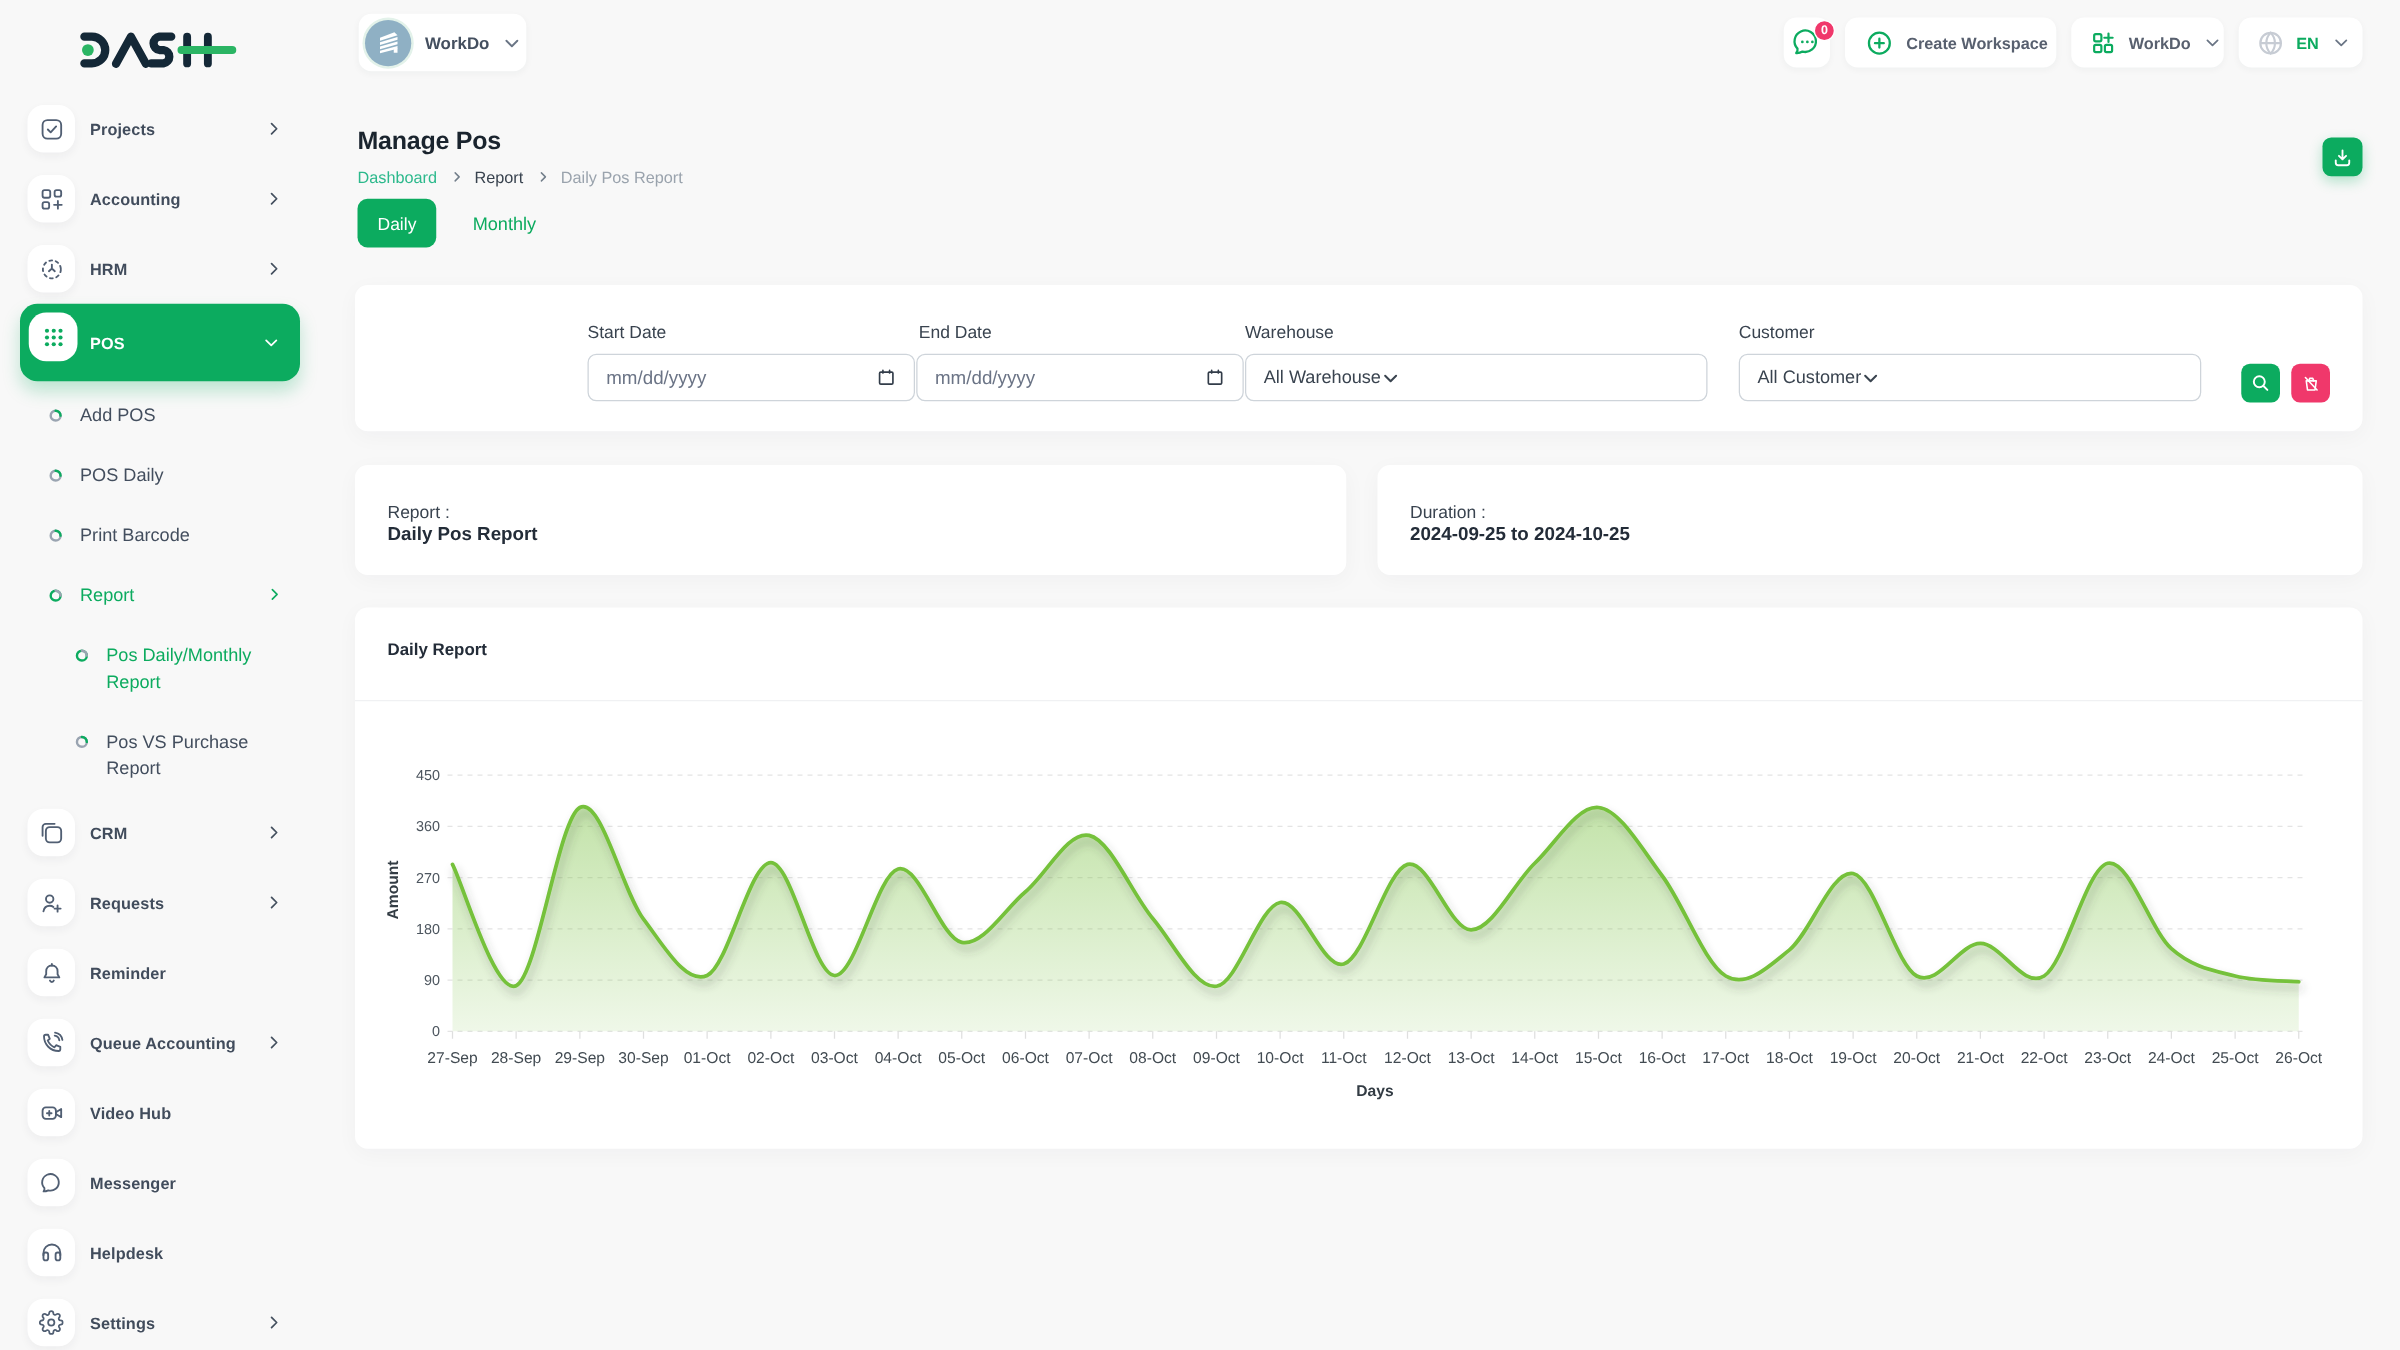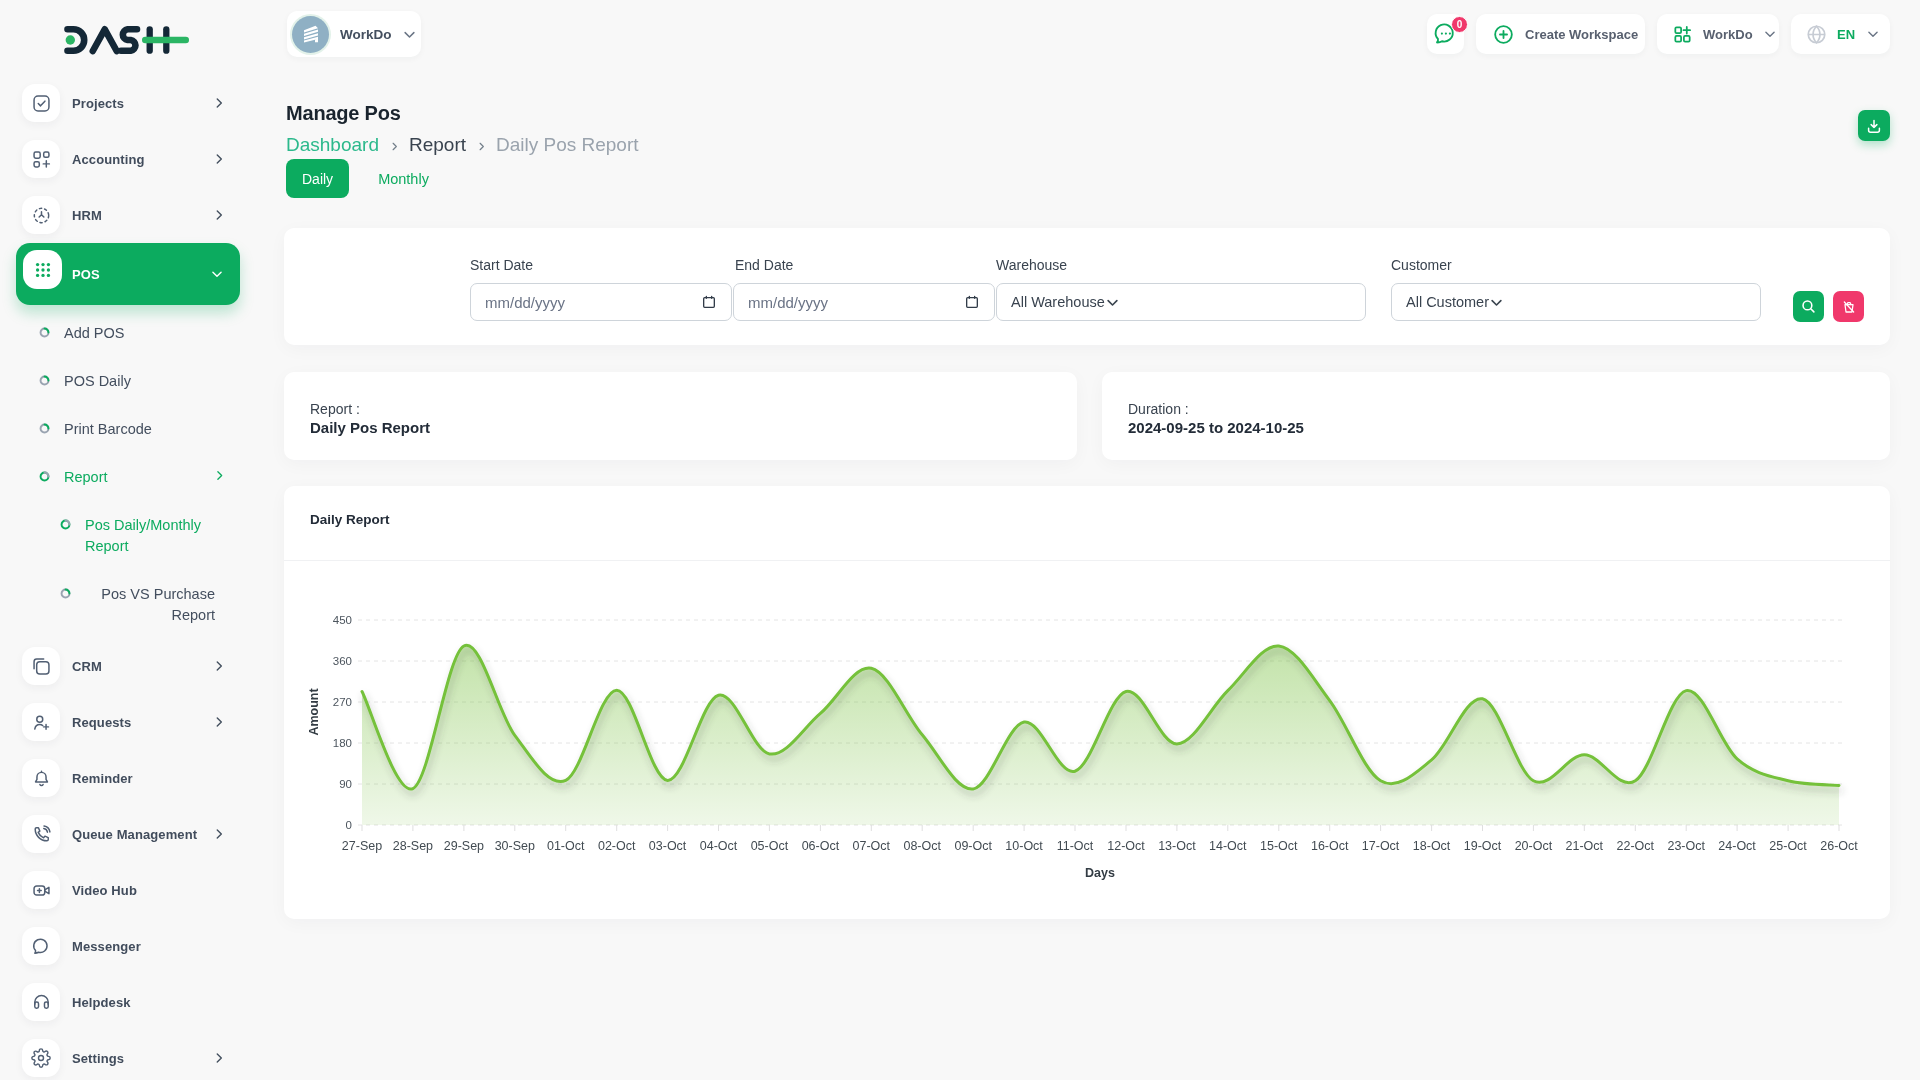--- a/index.html
+++ b/index.html
@@ -27,21 +27,21 @@
 .wsbtn { position:absolute; left:31px; top:11px; width:134px; height:46px; background:#fff; border-radius:10px; box-shadow:0 2px 6px rgba(30,40,60,0.04); display:flex; align-items:center; }
 .avatar { width:37px; height:37px; border-radius:50%; background:#8fb0c4; margin-left:5px; display:flex; align-items:center; justify-content:center; box-shadow:0 0 0 2px #e3f2ea; }
 .wsbtn .t { font-size:13.5px; font-weight:700; color:#444f5f; margin-left:11px; }
 .wsbtn .c { margin-left:10px; color:#667085; }
 .tb-right { position:absolute; right:30px; top:14px; height:40px; display:flex; gap:12px; }
 .tbtn { background:#fff; height:40px; border-radius:10px; box-shadow:0 2px 6px rgba(30,40,60,0.04); display:flex; align-items:center; font-size:13px; font-weight:700; color:#58606f; white-space:nowrap; }
 .chatbtn { width:37px; justify-content:center; position:relative; }
 .badge { position:absolute; top:2px; right:-4px; width:17px; height:17px; background:#f0386b; border-radius:50%; color:#fff; font-size:10px; font-weight:700; display:flex; align-items:center; justify-content:center; border:1px solid #fff; }
 .content { position:absolute; left:0; top:70px; width:1664px; }
 h1 { position:absolute; left:30px; top:33px; font-size:20px; line-height:21px; font-weight:700; color:#1a242e; letter-spacing:-0.2px; }
-.crumbs { position:absolute; left:30px; top:64px; font-size:19px; color:#39434f; }
+.crumbs { position:absolute; left:30px; top:64px; font-size:13px; color:#39434f; }
 .crumbs .muted { color:#9aa3ad; }
 .tabs { position:absolute; left:30px; top:89px; }
 .tab-daily { display:inline-block; background:#0cab5f; color:#fff; font-size:14px; font-weight:400; border-radius:8px; padding:11.5px 16px; }
 .tab-monthly { display:inline-block; color:#0cab5f; font-size:14.5px; margin-left:29px; }
 .card { position:absolute; background:#fff; border-radius:10px; box-shadow:0 4px 18px rgba(30,40,60,0.035); }
 .fcard { left:28px; top:158px; width:1606px; height:117px; }
 .flabel { position:absolute; top:29px; font-size:14px; color:#39434f; }
 .finput { position:absolute; top:55px; height:38px; border:1px solid #ced4da; border-radius:7px; background:#fff; font-size:15px; color:#6b7486; display:flex; align-items:center; padding:0 14px; }
 .fdate { width:262px; justify-content:space-between; color:#6b7486; }
 .fsel { width:370px; justify-content:flex-start; color:#39434f; font-size:14.5px; padding-right:9px; }
@@ -161,21 +161,21 @@
           <path d="M9 5l7 7-7 7"></path>
         </svg>
     </div>
     <div class="sub sub2" style="height:69px;">
       <svg class="bullet" style="top:22px" width="11" height="11" viewBox="0 0 12 12" fill="none">
           <circle cx="6" cy="6" r="4.3" stroke="#0cab5f" stroke-width="2.1"></circle>
           <path d="M6 1.7A4.3 4.3 0 0 1 10.3 6" stroke="#9aa4b1" stroke-width="2.1" stroke-linecap="round"></path>
         </svg>
       <div class="slbl green" style="top:18px">Pos Daily/Monthly Report</div>
     </div>
-    <div class="sub sub2" style="height:72px;text-align:right;">
+    <div class="sub sub2" style="height:72px;">
       <svg class="bullet" style="top:22px" width="11" height="11" viewBox="0 0 12 12" fill="none">
           <circle cx="6" cy="6" r="4.3" stroke="#9aa4b1" stroke-width="2.1"></circle>
           <path d="M6 1.7A4.3 4.3 0 0 1 10.3 6" stroke="#0cab5f" stroke-width="2.1" stroke-linecap="round"></path>
         </svg>
       <div class="slbl" style="top:18px">Pos VS Purchase Report</div>
     </div>
     <div class="nitem">
       <div class="nbox">
           <svg width="21" height="21" viewBox="0 0 24 24" fill="none" stroke="currentColor" stroke-width="1.7" stroke-linecap="round" stroke-linejoin="round">
             <rect x="6.5" y="6.5" width="14" height="14" rx="3.5"></rect>
@@ -209,21 +209,21 @@
         </div>
       <div class="nlbl">Reminder</div>
     </div>
     <div class="nitem">
       <div class="nbox">
           <svg width="21" height="21" viewBox="0 0 24 24" fill="none" stroke="currentColor" stroke-width="1.7" stroke-linecap="round" stroke-linejoin="round">
             <path d="M4.8 5.8c0-.8.7-1.5 1.5-1.5h2.2l1.6 3.8-1.9 1.5a11.6 11.6 0 0 0 6.2 6.2l1.5-1.9 3.8 1.6v2.2c0 .8-.7 1.5-1.5 1.5C10.7 19.2 4.8 13.3 4.8 5.8z"></path>
             <path d="M14.6 5.2a5 5 0 0 1 4.2 4.2M14.9 2.4a8 8 0 0 1 6.7 6.7"></path>
           </svg>
         </div>
-      <div class="nlbl">Queue Management</div>
+      <div class="nlbl">Queue Accounting</div>
       <svg class="nchev" width="14" height="14" viewBox="0 0 24 24" fill="none" stroke="currentColor" stroke-width="2.4" stroke-linecap="round" stroke-linejoin="round">
           <path d="M9 5l7 7-7 7"></path>
         </svg>
     </div>
     <div class="nitem">
       <div class="nbox">
           <svg width="21" height="21" viewBox="0 0 24 24" fill="none" stroke="currentColor" stroke-width="1.7" stroke-linecap="round" stroke-linejoin="round">
             <rect x="3.5" y="6.8" width="12.2" height="10.4" rx="3"></rect>
             <path d="M15.7 11.2l4.8-2.9v7.4l-4.8-2.9"></path>
             <path d="M9.6 10v4.2M7.5 12.1h4.2"></path>

